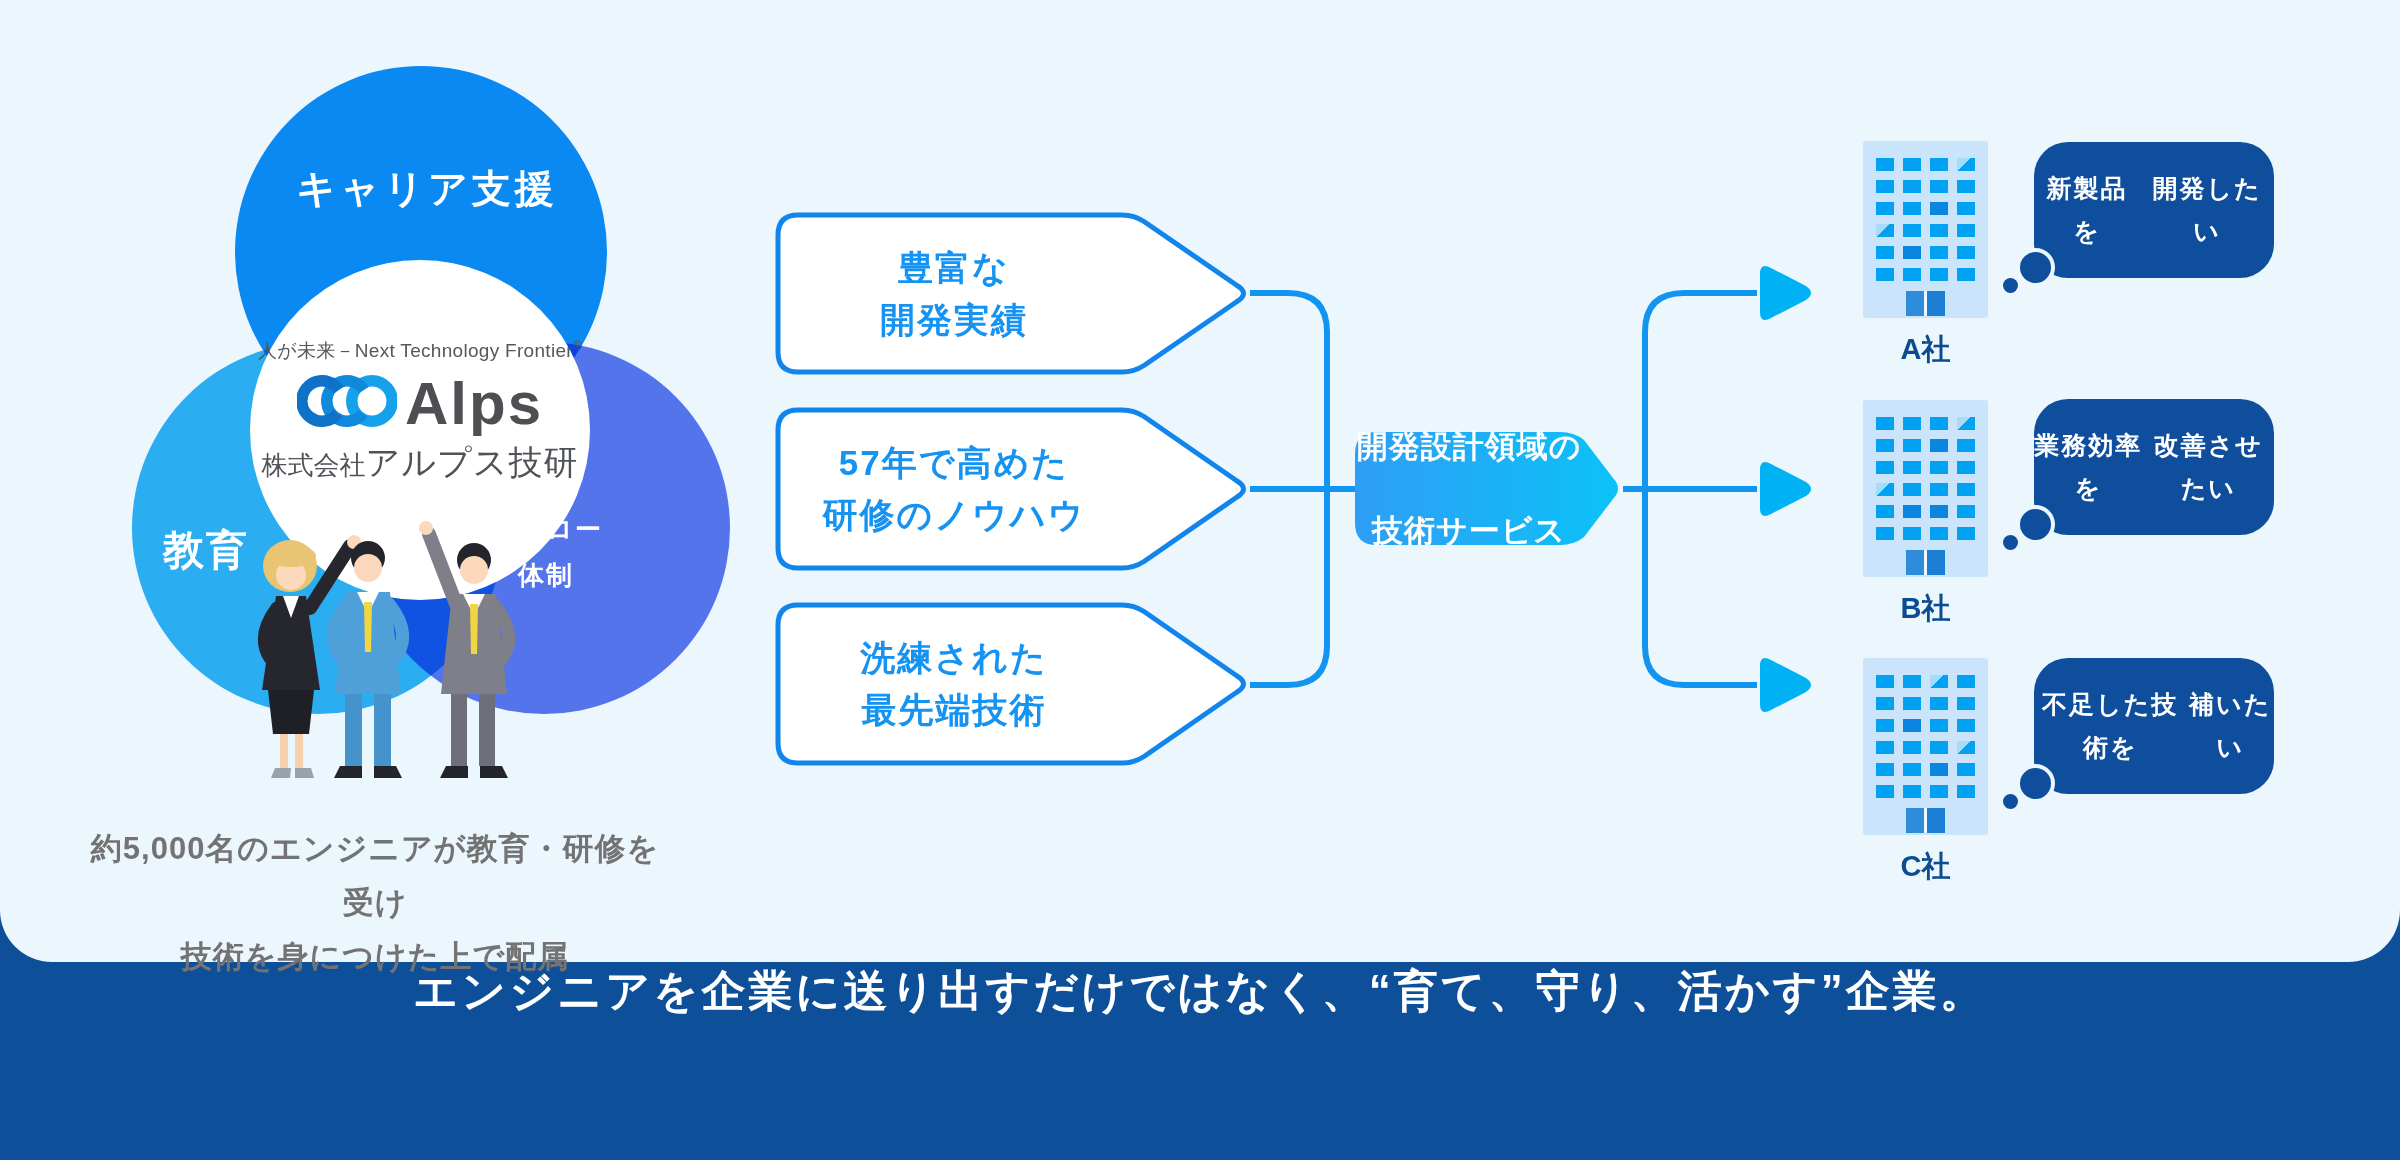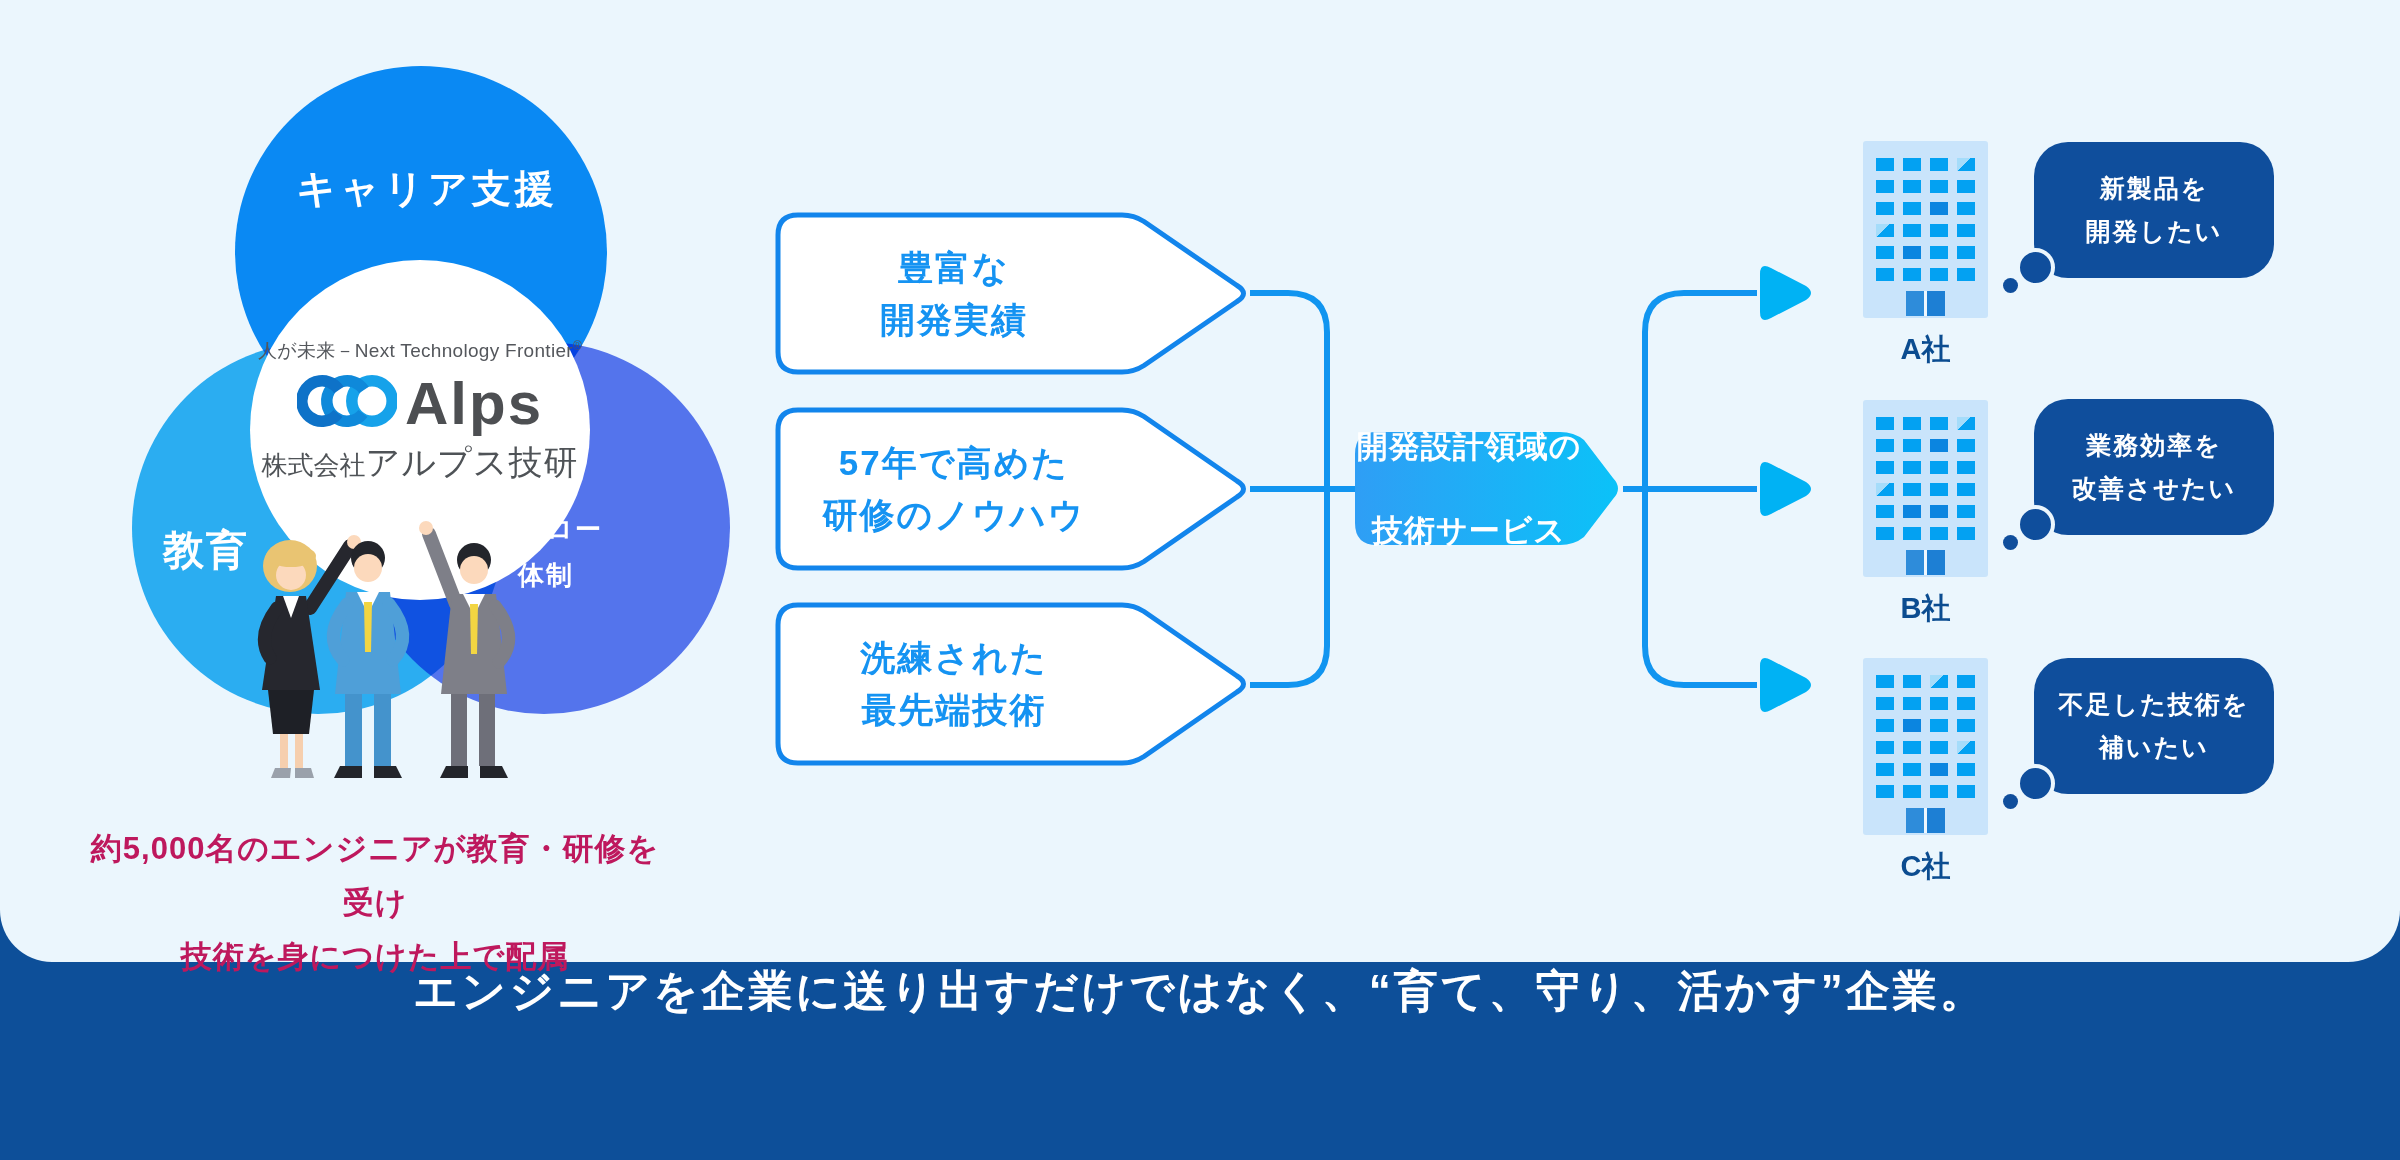--- a/index.html
+++ b/index.html
@@ -32,21 +32,21 @@
   .logo-row { margin-top:4px; display:flex; justify-content:center; align-items:center; gap:8px; }
   .alps-name { font-size:60px; font-weight:bold; color:#4d4f52; letter-spacing:2px; }
   .company-line { margin-top:2px; color:#4f5357; white-space:nowrap; }
   .company-prefix { font-size:26px;margin-top:35px; }
   .company-main { font-size:34px; letter-spacing:1px; }
 
   .people { position:absolute; left:240px; top:500px; width:380px; height:290px; }
 
   .venn-caption {
     position:absolute; left:75px; top:822px; width:600px; text-align:center;
-    color:#be185d; font-weight:bold; font-size:31px; line-height:54px; letter-spacing:1px;
+    color:#737373; font-weight:bold; font-size:31px; line-height:54px; letter-spacing:1px;
   }
 
   
   .flow-svg { position:absolute; left:0; top:0; pointer-events:none; }
   .strength-text {
     position:absolute; left:778px; width:352px;
     display:flex; flex-direction:column; justify-content:center; align-items:center;
     text-align:center; color:#1593f2; font-weight:bold; font-size:35px; line-height:52px; letter-spacing:2px;
   }
   .strength-text.s0 { top:215px; height:157px; }
@@ -67,21 +67,21 @@
   .win.w-d { background:#0b85e0; }
   .win.w-s { background:linear-gradient(135deg,#a5dcfa 0%,#a5dcfa 45%,#03a1f2 45%); }
   .door { position:absolute; left:43px; bottom:2px; width:39px; height:25px;
           background:linear-gradient(90deg,#2e8cda 0px,#2e8cda 18px,#eef7fe 18px,#eef7fe 21px,#1d7fd4 21px); }
 
   .company-label { position:absolute; left:1863px; width:125px; text-align:center;
                    font-weight:bold; font-size:29px; color:#0b4c90; }
   .company-label.r0 { top:330px; } .company-label.r1 { top:589px; } .company-label.r2 { top:847px; }
 
   .bubble { position:absolute; left:2034px; width:240px; height:136px; background:#0f4e9c; border-radius:34px;
-            color:#fff; display:flex; flex-direction:column; justify-content:center; align-items:center;
+            color:#fff; display:flex; flex-direction:row; justify-content:center; align-items:center;
             font-weight:bold; font-size:25px; line-height:43px; letter-spacing:2px; text-align:center; }
   .bubble.r0 { top:142px; } .bubble.r1 { top:399px; } .bubble.r2 { top:658px; }
   .dot-big { position:absolute; left:2016px; width:31px; height:31px; border-radius:50%;
              background:#0f4e9c; border:4px solid #ebf6fd; }
   .dot-big.r0 { top:248px; } .dot-big.r1 { top:505px; } .dot-big.r2 { top:764px; }
   .dot-small { position:absolute; left:2003px; width:15px; height:15px; border-radius:50%; background:#0f4e9c; }
   .dot-small.r0 { top:278px; } .dot-small.r1 { top:535px; } .dot-small.r2 { top:794px; }
 
   
   .footer { position:absolute; left:0; top:962px; width:2400px; height:198px;

